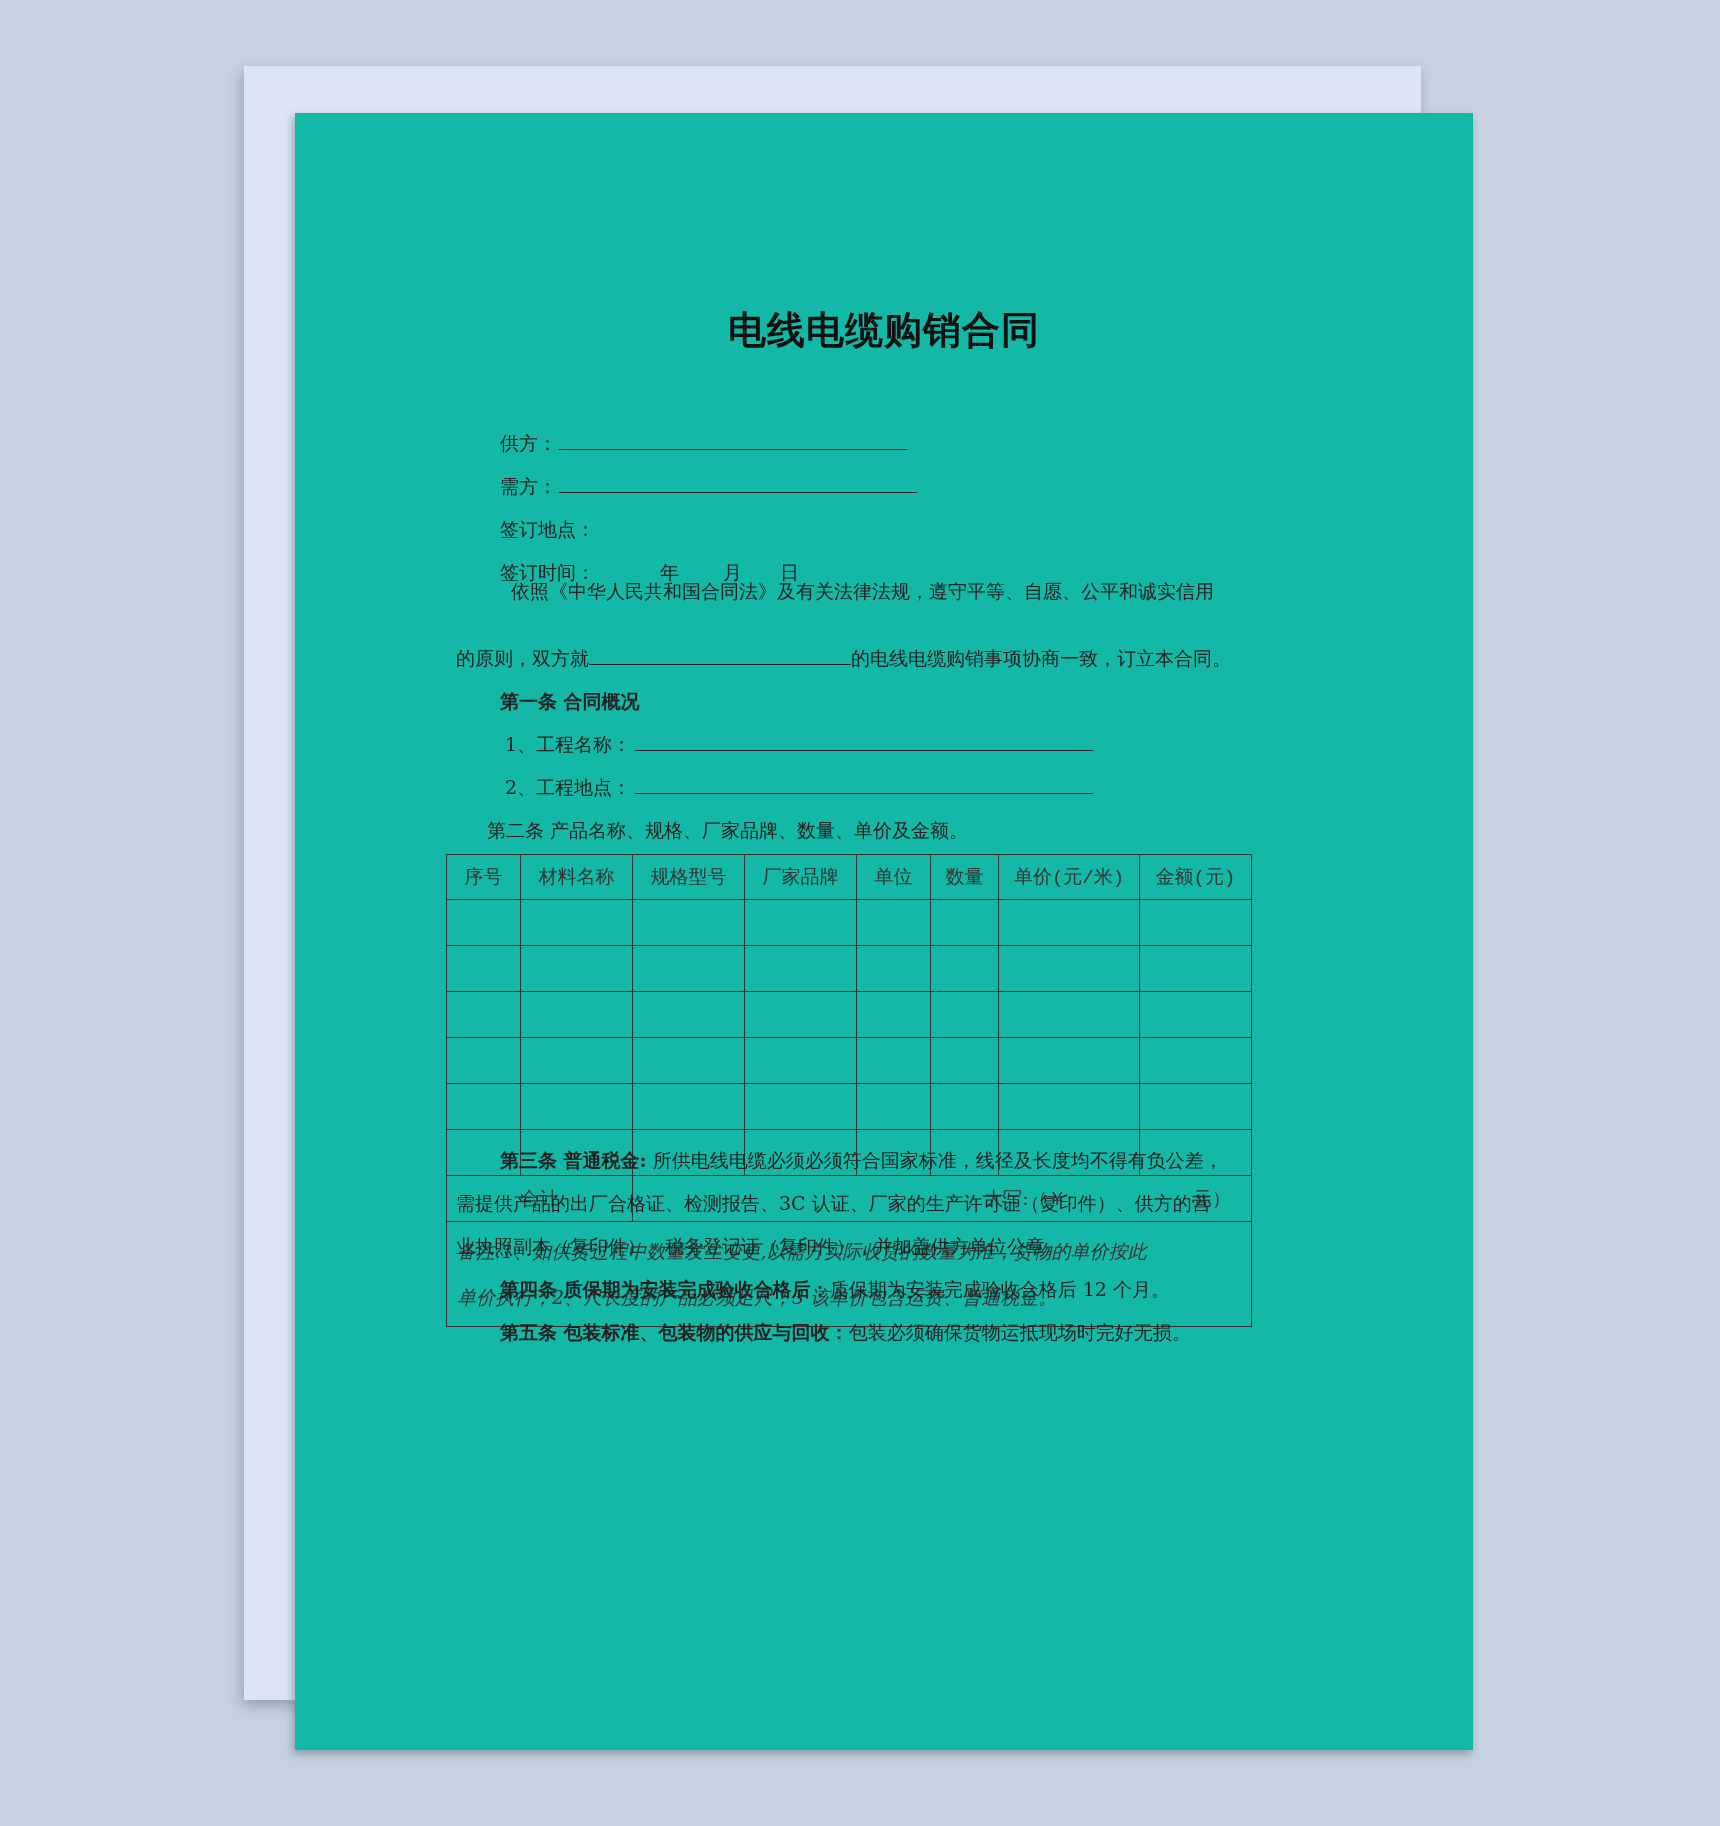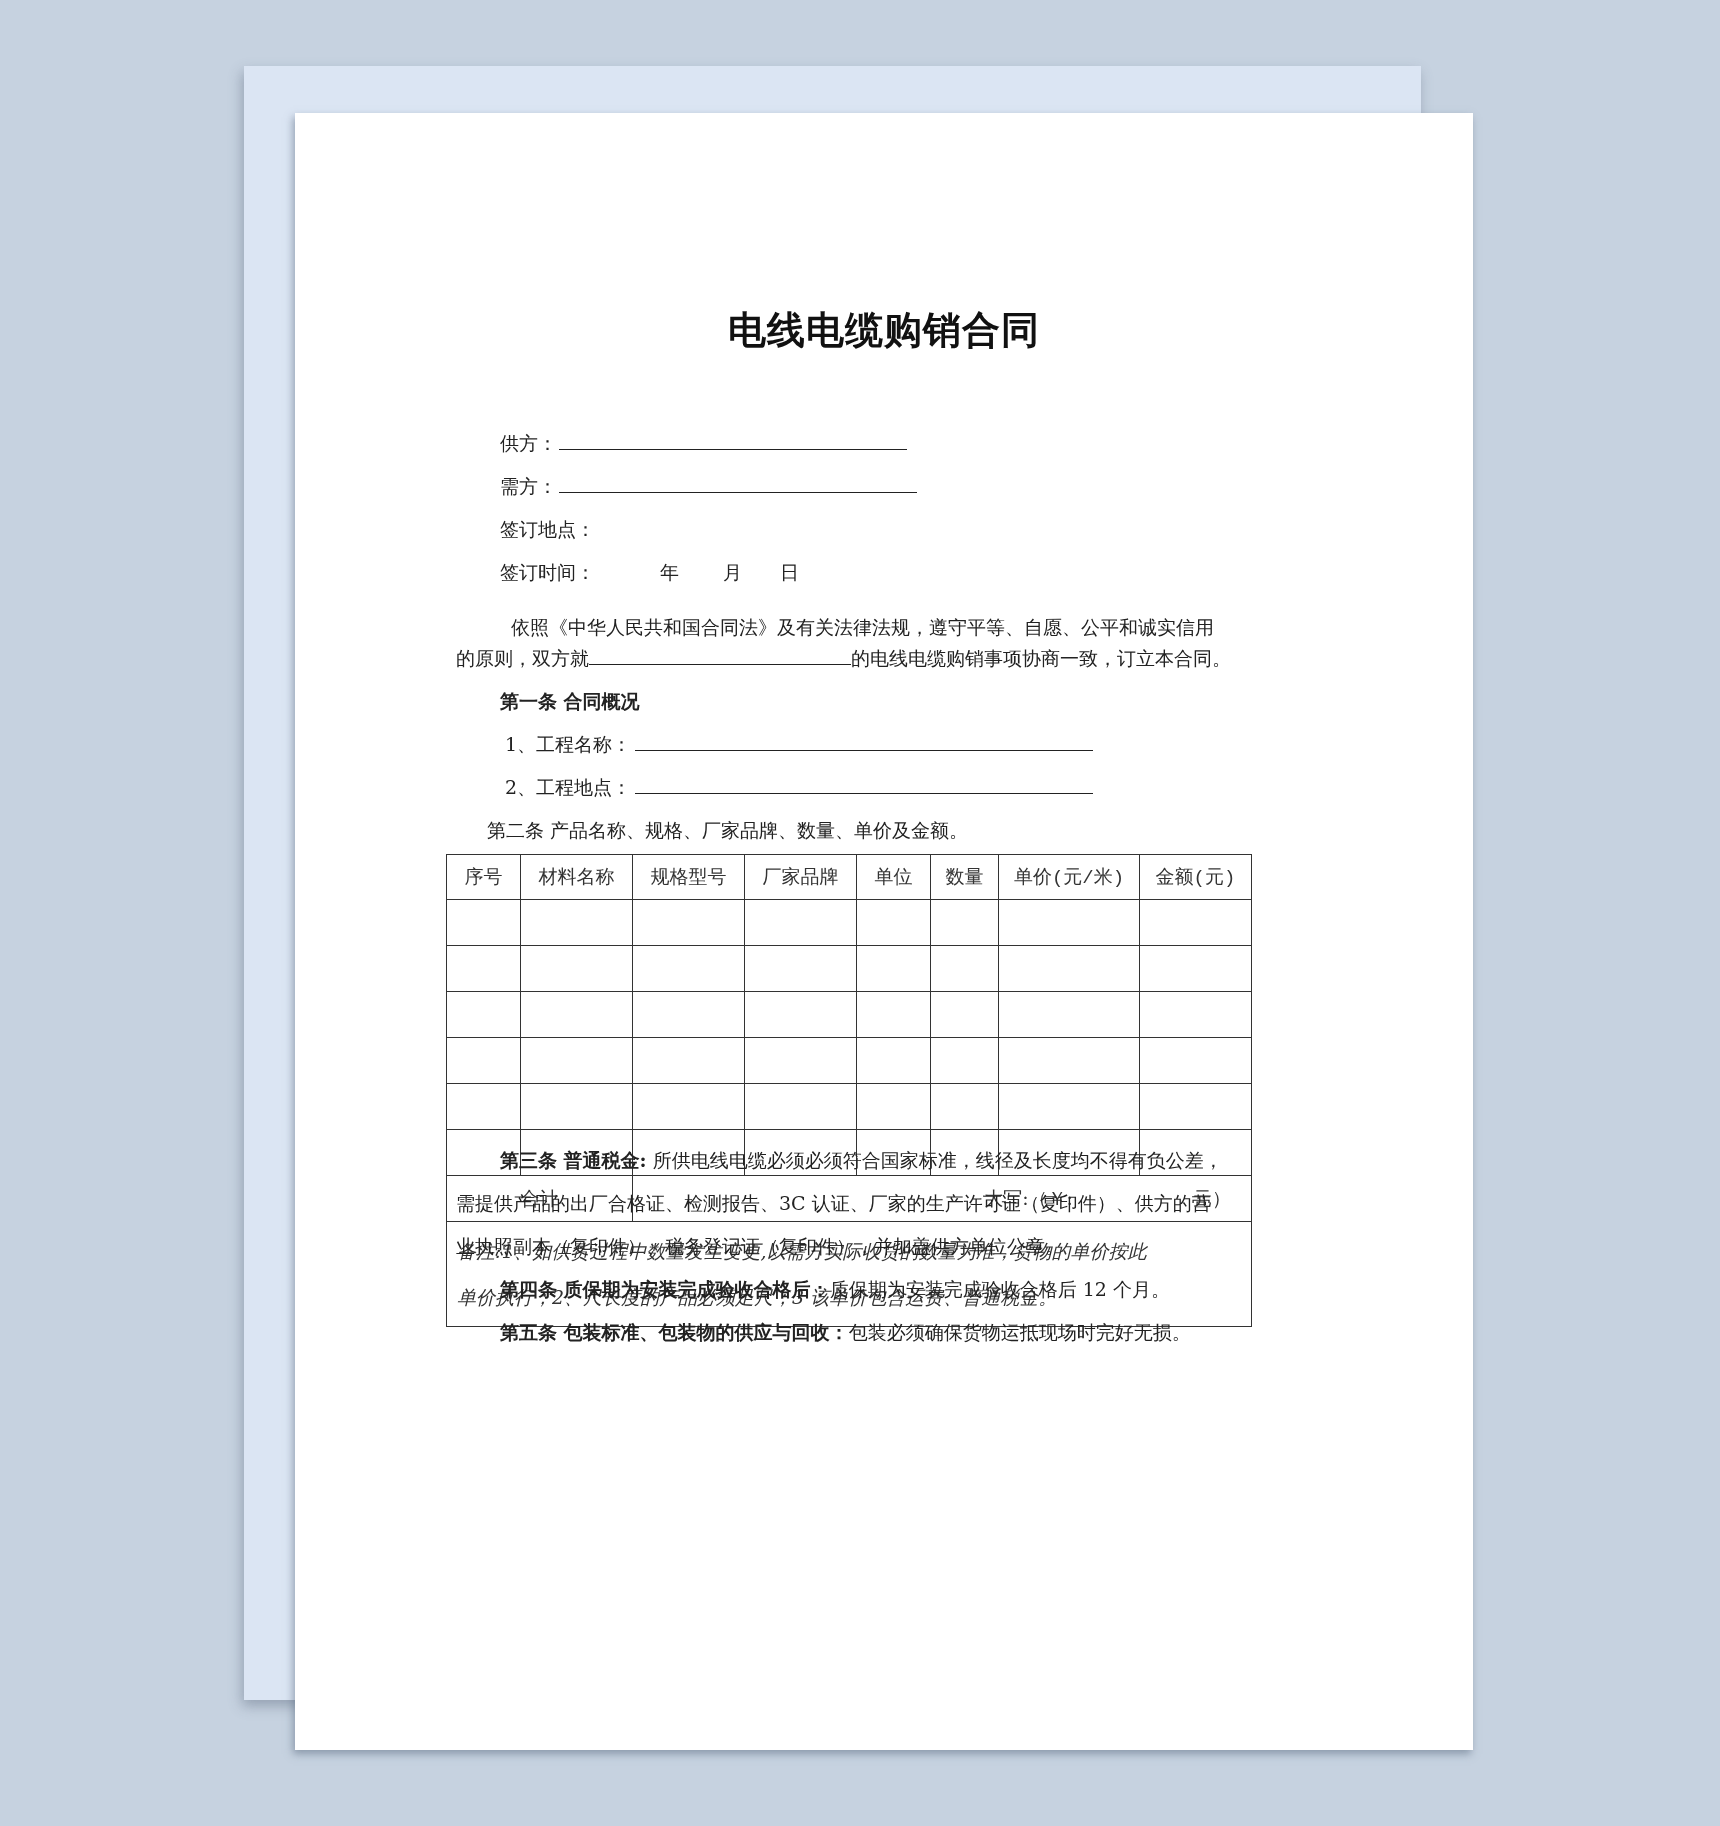--- a/index.html
+++ b/index.html
@@ -9,21 +9,21 @@
     font-family:"DejaVu Serif","Liberation Serif",serif;
     color:#222;
   }
   .back-page {
     position:absolute; left:244px; top:66px; width:1177px; height:1634px;
     background:#dbe5f3;
     box-shadow: -2px 6px 12px rgba(90,105,125,0.45);
   }
   .front-page {
     position:absolute; left:295px; top:113px; width:1178px; height:1637px;
-    background:#ffffff;
+    background:#14b8a6;
     box-shadow: -2px 4px 8px rgba(90,105,125,0.55);
   }
   .title {
     position:absolute; left:0; width:100%; top:192px; text-align:center;
     font-family:"DejaVu Sans","Liberation Sans",sans-serif;
     font-size:38px; font-weight:bold; letter-spacing:1px; color:#111;
   }
   .line { position:absolute; font-size:19px; line-height:24px; white-space:nowrap; color:#222; }
   .ul { display:inline-block; border-bottom:1.5px solid #222; height:18px; vertical-align:baseline; }
   .bold { font-weight:bold; }
@@ -60,21 +60,21 @@
   </div>
 
   <div class="line" style="left:205px; top:404px;">
     <span>签订地点：</span>
   </div>
 
   <div class="line" style="left:205px; top:447px;">
     <span>签订时间：</span><span class="gap" style="width:65px;"></span><span>年</span><span class="gap" style="width:44px;"></span><span>月</span><span class="gap" style="width:38px;"></span><span>日</span>
   </div>
 
-  <div class="line" style="left:216px; top:502px;">依照《中华人民共和国合同法》及有关法律法规，遵守平等、自愿、公平和诚实信用</div>
+  <div class="line" style="left:216px; top:466px;">依照《中华人民共和国合同法》及有关法律法规，遵守平等、自愿、公平和诚实信用</div>
 
   <div class="line" style="left:161px; top:533px;">
     <span>的原则，双方就</span><span class="ul" style="width:262px;"></span><span>的电线电缆购销事项协商一致，订立本合同。</span>
   </div>
 
   <div class="line bold" style="left:205px; top:576px;">第一条 合同概况</div>
 
   <div class="line" style="left:210px; top:619px;">
     <span>1、工程名称：</span><span class="ul" style="width:458px; margin-left:4px;"></span>
   </div>

